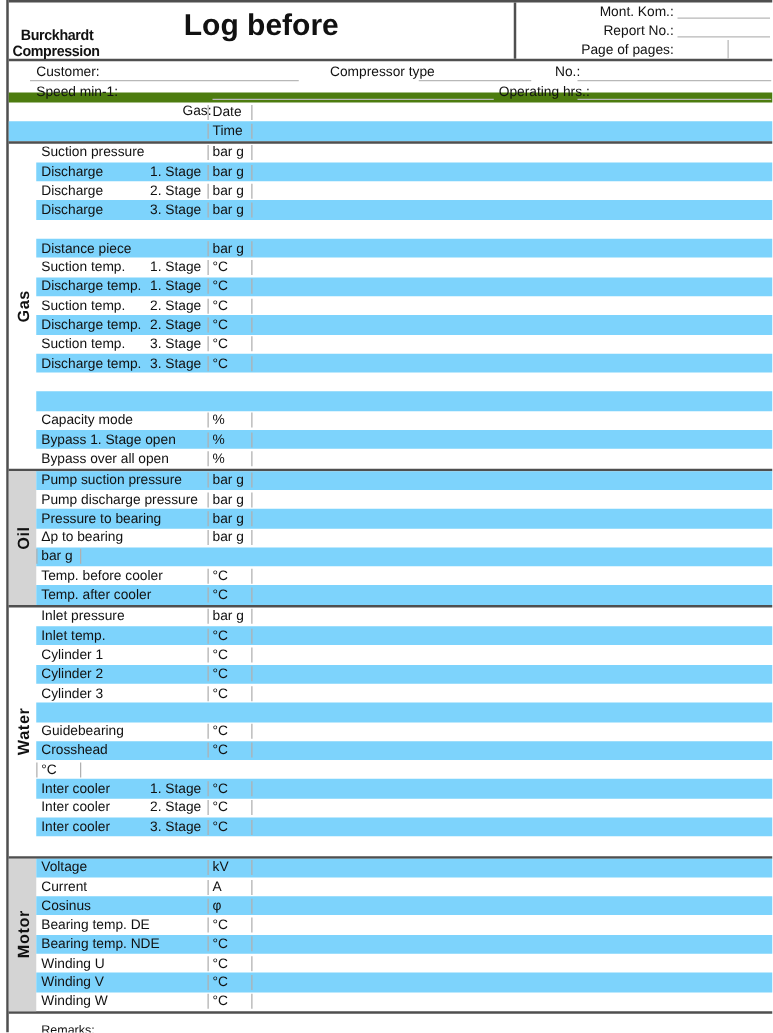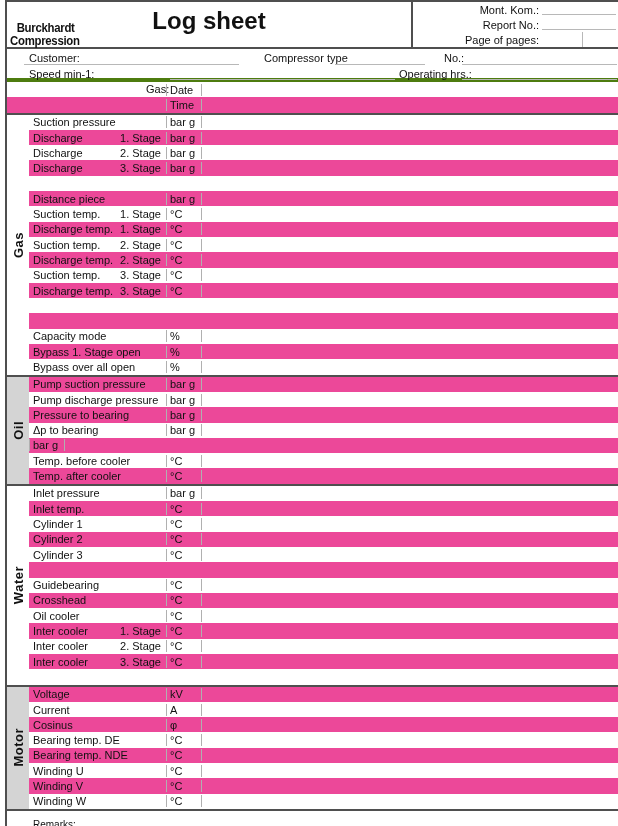--- a/index.html
+++ b/index.html
@@ -17,27 +17,27 @@
   .header-right { width:207px; border-left:2px solid #4f4f4f; display:flex; flex-direction:column; }
   .hr-row { flex:1; display:flex; align-items:center; font-size:11px; }
   .hr-label { flex:1; text-align:right; padding-right:3px; white-space:nowrap; }
   .hr-field { width:76px; height:100%; display:flex; align-items:flex-end; }
   .hr-field .line { width:74px; border-bottom:1px solid #b8b8b8; height:1px; margin-bottom:2px; }
   .hr-split { width:76px; height:100%; display:flex; }
   .hr-split .c1 { width:40px; height:100%; }
   .hr-split .c2 { width:36px; height:100%; border-left:1px solid #b8b8b8; }
 
   
-  .info { height:33px; border-bottom:4px solid #4d7c0f; position:relative; font-size:11px; }
+  .info { height:33px; border-bottom:8px solid #4d7c0f; position:relative; font-size:11px; }
   .info .lbl { position:absolute; white-space:nowrap; }
   .info .uline { position:absolute; border-bottom:1px solid #b8b8b8; height:1px; }
 
   
   .trow { display:flex; height:15.3px; align-items:center; font-size:11px; }
-  .trow.alt { background:#ec4899; }
+  .trow.alt { background:#7dd3fc; }
   .cell { display:flex; align-items:center; overflow:hidden; white-space:nowrap; }
   .cell.blank { width:159px; }
   .cell.lab { width:137px; justify-content:space-between; padding:0 5px 0 4px; }
   .cell.unit { width:36px; border-left:1px solid #b0b0b0; border-right:1px solid #b0b0b0; padding-left:3px; }
   .dataregion { flex:1; display:flex; }
   .cell.data { flex:1; border-right:1px solid #b0b0b0; }
   .cell.data:last-child { border-right:none; }
   .thick { height:2px; background:#4f4f4f; }
   .section { display:flex; }
   .seccol { width:22px; display:flex; align-items:center; justify-content:center; }
@@ -51,21 +51,21 @@
 
 <div class="page">
   <div class="frame">
 
     <div class="header">
       <div class="header-left">
         <div class="logo">
           <span class="l1">Burckhardt</span>
           <span class="l2">Compression</span>
         </div>
-        <div class="title">Log sheet</div>
+        <div class="title">Log before</div>
       </div>
       <div class="header-right">
         <div class="hr-row">
           <span class="hr-label">Mont. Kom.:</span>
           <span class="hr-field">
               <span class="line"></span>
             </span>
         </div>
         <div class="hr-row">
           <span class="hr-label">Report No.:</span>
@@ -788,24 +788,20 @@
                 <div class="cell data"></div>
                 <div class="cell data"></div>
                 <div class="cell data"></div>
                 <div class="cell data"></div>
                 <div class="cell data"></div>
                 <div class="cell data"></div>
                 <div class="cell data"></div>
               </div>
             </div>
             <div class="trow">
-              <div class="cell lab">
-                <span>Oil cooler</span>
-                <span></span>
-              </div>
               <div class="cell unit">°C</div>
               <div class="dataregion">
                 <div class="cell data"></div>
                 <div class="cell data"></div>
                 <div class="cell data"></div>
                 <div class="cell data"></div>
                 <div class="cell data"></div>
                 <div class="cell data"></div>
                 <div class="cell data"></div>
                 <div class="cell data"></div>

